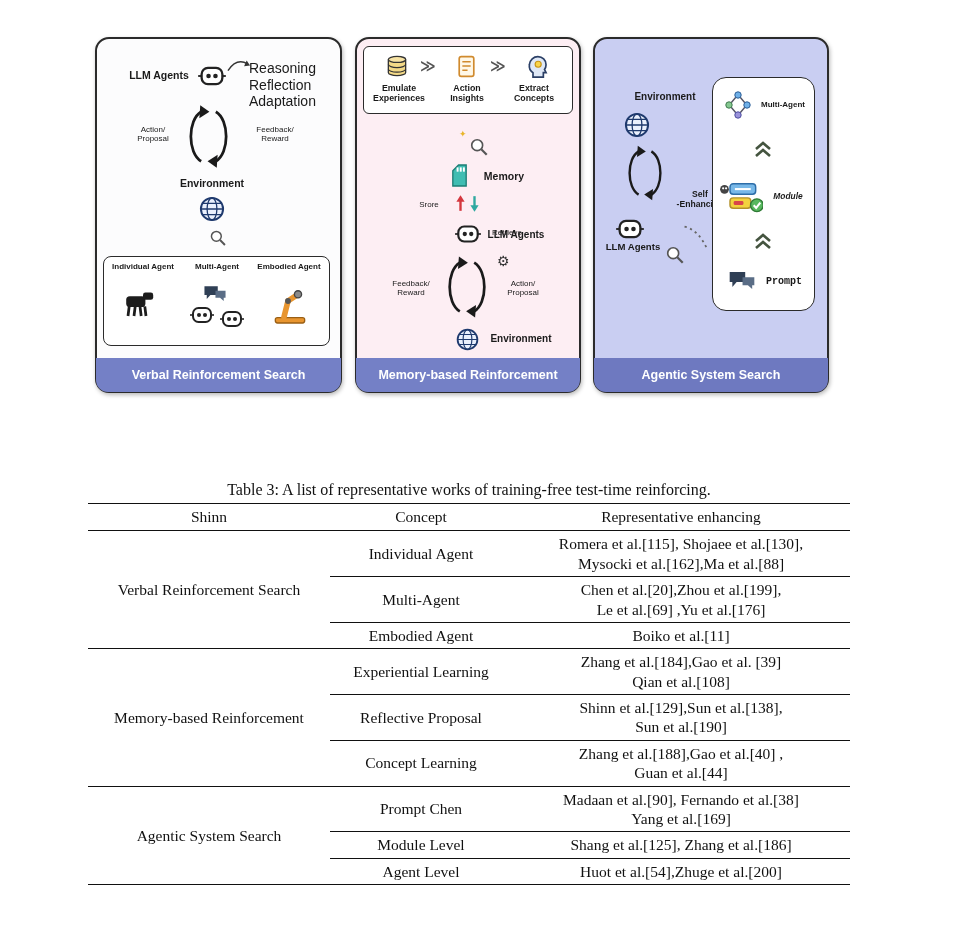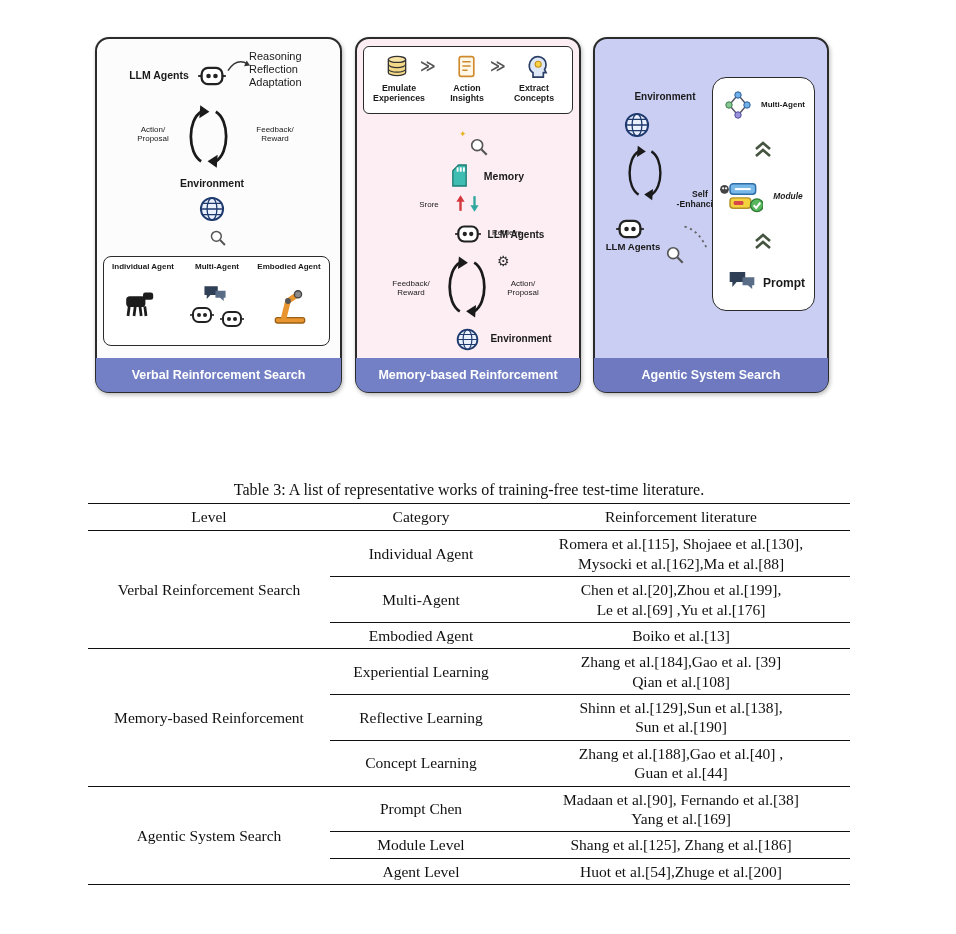--- a/index.html
+++ b/index.html
@@ -142,21 +142,21 @@
   <div class="fig-area">
 
     <div class="panel" style="left:95px;width:243px;">
       <div class="lbl b" style="left:30px;top:30px;width:64px;font-size:10.5px;">LLM Agents</div>
       <svg class="abs" style="left:100px;top:25px;width:30px;height:24px;">
           <use href="#i-robot"></use>
         </svg>
       <svg class="abs" style="left:129px;top:18px;width:26px;height:17px;">
           <use href="#i-curve-arrow"></use>
         </svg>
-      <div class="lbl" style="left:152px;top:11px;width:60px;font-size:11px;text-align:left;">Reasoning
+      <div class="lbl" style="left:152px;top:21px;width:60px;font-size:14px;text-align:left;">Reasoning
 Reflection
 Adaptation</div>
       <svg class="abs" style="left:84px;top:60px;width:55px;height:75px;">
           <use href="#i-cycle"></use>
         </svg>
       <div class="lbl" style="left:30px;top:86px;width:52px;font-size:8px;">Action/
 Proposal</div>
       <div class="lbl" style="left:148px;top:86px;width:60px;font-size:8px;">Feedback/
 Reward</div>
       <div class="lbl b" style="left:70px;top:138px;width:90px;font-size:10.5px;">Environment</div>
@@ -285,68 +285,68 @@
         <svg class="abs" style="left:6px;top:104px;width:44px;height:33px;">
             <use href="#i-module"></use>
           </svg>
         <div class="lbl b" style="left:52px;top:114px;width:46px;font-size:8.4px;font-style:italic;">Module</div>
         <svg class="abs" style="left:40px;top:154px;width:20px;height:18px;">
             <use href="#i-chevup"></use>
           </svg>
         <svg class="abs" style="left:14px;top:190px;width:30px;height:26px;">
             <use href="#i-bubbles"></use>
           </svg>
-        <div class="lbl b" style="left:46px;top:198px;width:50px;font-size:12px;">Prompt</div>
+        <div class="lbl b" style="left:46px;top:198px;width:50px;font-size:10px;font-family:Liberation Mono, monospace;">Prompt</div>
       </div>
 
       <div class="panel-footer" style="background:#6e79c0;">Agentic System Search</div>
     </div>
   </div>
 
 
-  <div class="tbl-caption">Table 3: A list of representative works of training-free test-time literature.</div>
+  <div class="tbl-caption">Table 3: A list of representative works of training-free test-time reinforcing.</div>
 
   <table class="lit">
     <colgroup>
         <col class="c-method">
         <col class="c-cat">
         <col class="c-lit">
       </colgroup>
     <thead>
       <tr>
-        <th>Level</th>
-        <th>Category</th>
-        <th>Reinforcement literature</th>
+        <th>Shinn</th>
+        <th>Concept</th>
+        <th>Representative enhancing</th>
       </tr>
     </thead>
     <tbody>
       <tr class="gstart">
         <td rowspan="3">Verbal Reinforcement Search</td>
         <td>Individual Agent</td>
         <td class="pre">Romera et al.[115], Shojaee et al.[130],
 Mysocki et al.[162],Ma et al.[88]</td>
       </tr>
       <tr class="sub">
         <td>Multi-Agent</td>
         <td class="pre">Chen et al.[20],Zhou et al.[199],
 Le et al.[69] ,Yu et al.[176]</td>
       </tr>
       <tr class="sub">
         <td>Embodied Agent</td>
-        <td class="pre">Boiko et al.[13]</td>
+        <td class="pre">Boiko et al.[11]</td>
       </tr>
 
       <tr class="gstart">
         <td rowspan="3">Memory-based Reinforcement</td>
         <td>Experiential Learning</td>
         <td class="pre">Zhang et al.[184],Gao et al. [39]
 Qian et al.[108]</td>
       </tr>
       <tr class="sub">
-        <td>Reflective Learning</td>
+        <td>Reflective Proposal</td>
         <td class="pre">Shinn et al.[129],Sun et al.[138],
 Sun et al.[190]</td>
       </tr>
       <tr class="sub">
         <td>Concept Learning</td>
         <td class="pre">Zhang et al.[188],Gao et al.[40] ,
 Guan et al.[44]</td>
       </tr>
 
       <tr class="gstart">

